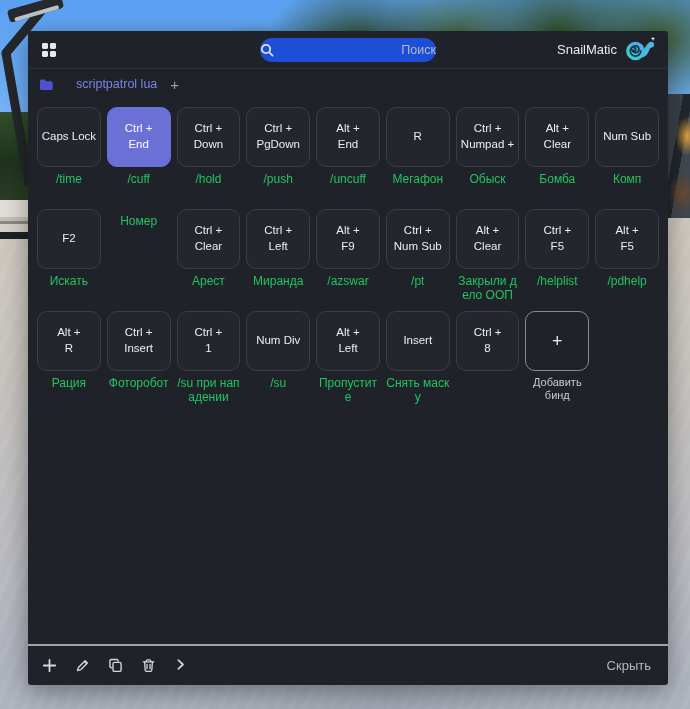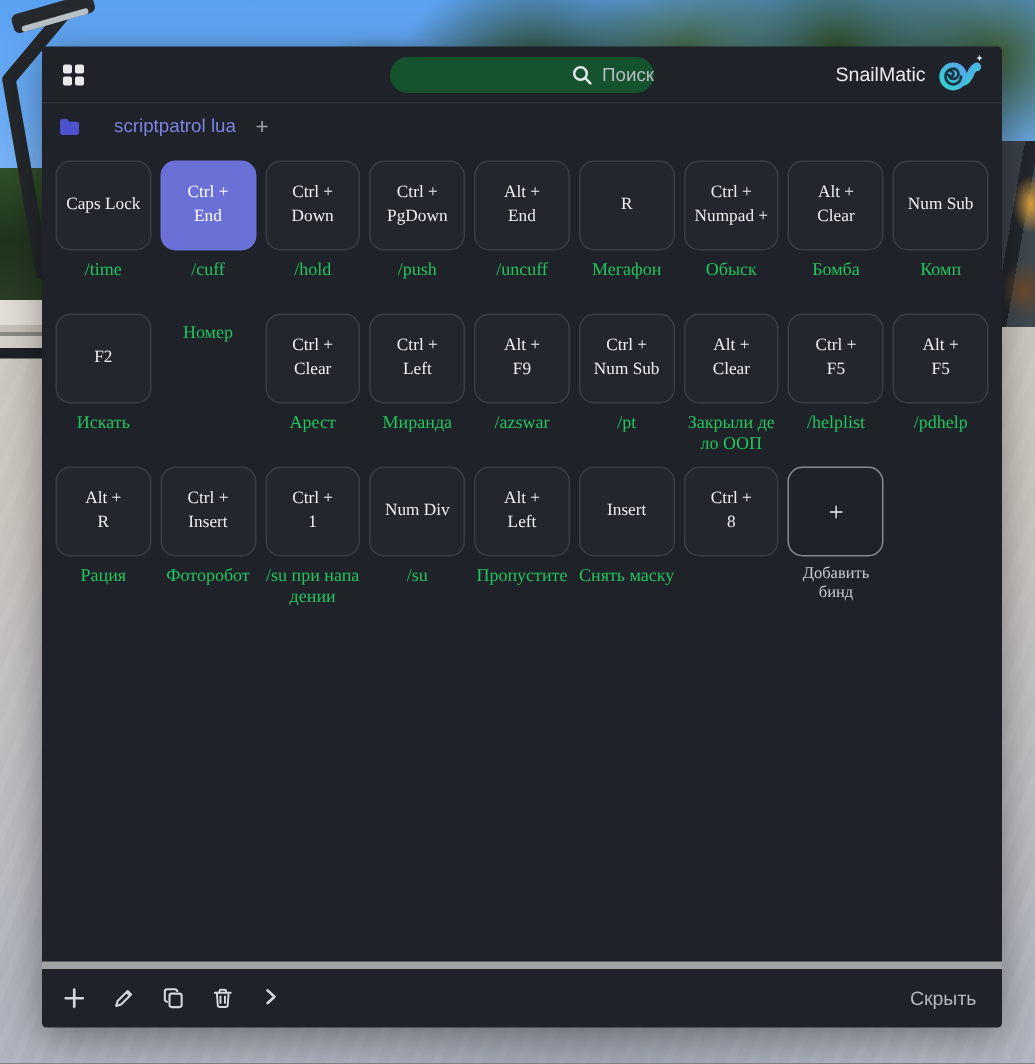--- a/index.html
+++ b/index.html
@@ -42,47 +42,47 @@
   
   .panel{position:absolute;left:28px;top:31px;width:640px;height:654px;
     background:#1f2228;border-radius:3px;z-index:10;overflow:hidden;
     display:flex;flex-direction:column;
     box-shadow:0 6px 26px rgba(0,0,0,.38);}
 
   .topbar{flex:none;height:37px;display:flex;align-items:center;
     padding:0 13px;border-bottom:1px solid #2c3037;position:relative;}
   .apps-btn{width:16px;height:16px;display:flex;cursor:pointer;}
   .search-pill{position:absolute;left:50%;top:50%;transform:translate(-50%,-50%);
-    width:176px;height:24px;border-radius:12px;background:#14532d;
-    display:flex;align-items:center;justify-content:flex-end;gap:6px;
+    width:176px;height:24px;border-radius:12px;background:#1d4ed8;
+    display:flex;align-items:center;justify-content:space-between;gap:6px;
     color:#b7bbc2;font-size:12.5px;cursor:text;}
   .brand{margin-left:auto;display:flex;align-items:center;gap:8px;}
   .brand-name{color:#e9eaec;font-size:13px;}
 
   .tabbar{flex:none;height:30px;display:flex;align-items:center;padding:0 11px;}
   .tab{display:flex;align-items:center;gap:22px;cursor:pointer;}
   .tab-name{color:#7e83e3;font-size:12.5px;}
   .tab-add{color:#9aa0a7;font-size:15px;margin-left:13px;cursor:pointer;line-height:1;}
 
   .grid{flex:1 1 auto;overflow:hidden;padding:8px 9px 0;
     display:grid;grid-template-columns:repeat(9,1fr);column-gap:6px;
-    grid-auto-rows:102px;align-content:start;font-family:Liberation Serif, serif;}
+    grid-auto-rows:102px;align-content:start;}
   .cell{display:flex;flex-direction:column;align-items:center;}
   .keycap{width:100%;height:60px;box-sizing:border-box;border-radius:10px;
     background:#23262c;border:1px solid #3a3e45;
     display:flex;align-items:center;justify-content:center;text-align:center;
     font-size:11.5px;line-height:1.38;color:#eceef0;white-space:pre-line;cursor:pointer;}
   .keycap.active{background:#6b70d7;border-color:#6b70d7;color:#ffffff;}
   .keycap.add{background:transparent;border:1px solid #878a91;color:#e8eaec;
     font-size:18px;font-weight:400;}
   .bind-label{margin-top:5px;font-size:12px;line-height:1.18;color:#22c55e;
     text-align:center;word-break:break-all;max-width:66px;}
   .bind-label.add{font-size:11px;word-break:normal;max-width:58px;color:#c8cbd0;}
 
-  .footer{flex:none;height:39px;margin-top:auto;border-top:5px solid #a3a3a3;
+  .footer{flex:none;height:39px;margin-top:auto;border-top:2px solid #a3a3a3;
     display:flex;align-items:center;gap:17px;padding:0 17px 0 14px;}
   .ficon{width:16px;height:16px;display:flex;cursor:pointer;}
   .hide-btn{margin-left:auto;color:#b4b7bd;font-size:13px;cursor:pointer;}
 </style>
 </head>
 <body>
 
 <div class="stage">
   <div class="bg-sky"></div>
   <div class="bg-trees"></div>

